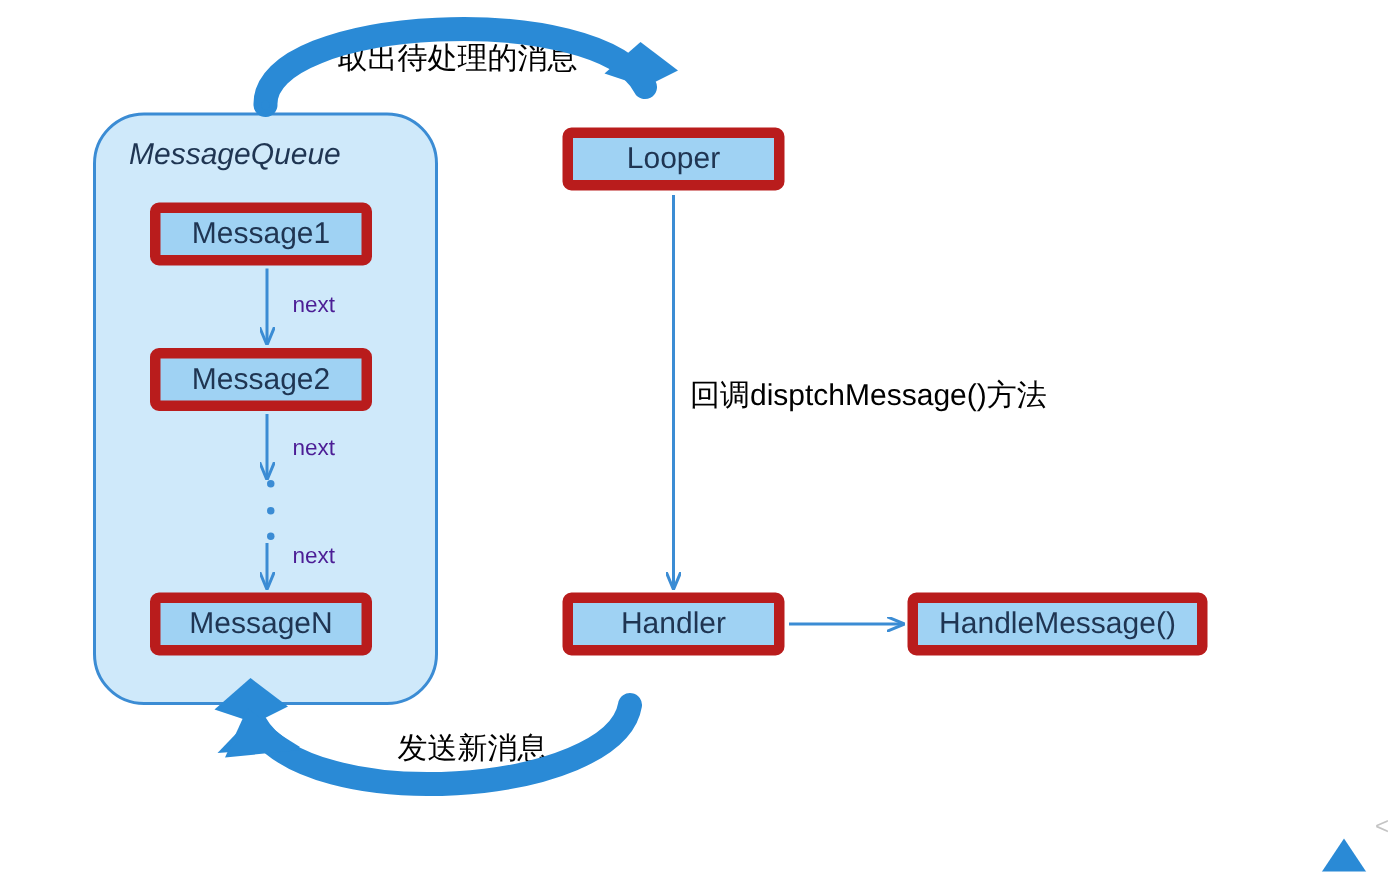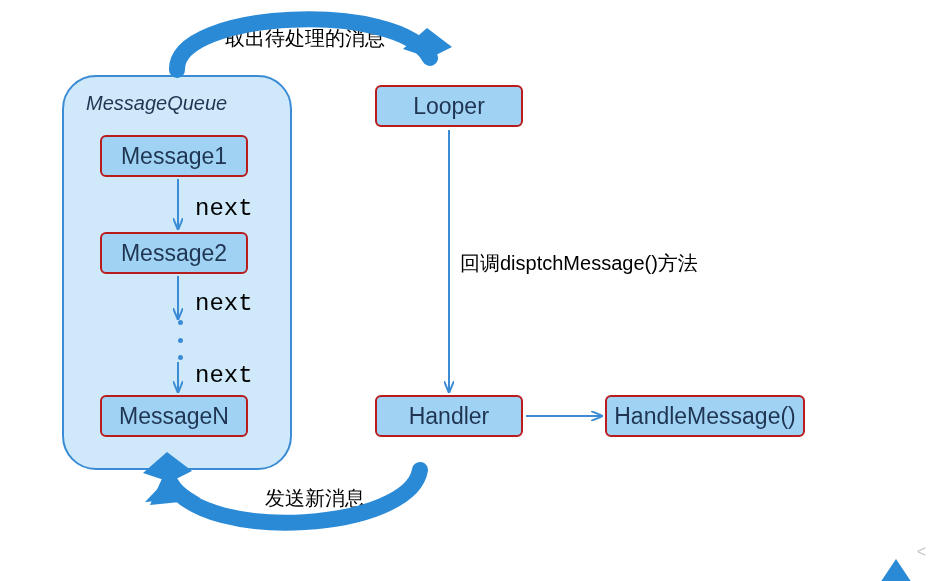--- a/index.html
+++ b/index.html
@@ -15,26 +15,26 @@
     overflow: hidden;
   }
   .canvas {
     position: relative;
     width: 928px;
     height: 581px;
   }
   .box {
     position: absolute;
     background: #9fd2f3;
-    border: 2px solid #b91c1c;
+    border: 7px solid #b91c1c;
     border-radius: 6px;
     display: flex;
     align-items: center;
     justify-content: center;
-    font-size: 23px;
+    font-size: 20px;
     color: #1f3552;
     box-sizing: border-box;
   }
   .queue {
     position: absolute;
     left: 62px;
     top: 75px;
     width: 230px;
     height: 395px;
     background: #cfe9fa;
@@ -51,23 +51,22 @@
     font-style: italic;
   }
   .msg-box {
     left: 100px;
     width: 148px;
     height: 42px;
   }
   .next-label {
     position: absolute;
     left: 195px;
-    font-size: 24px;
-    color: #000000;
-    font-family: Liberation Mono, monospace;
+    font-size: 15px;
+    color: #4c1d95;
   }
   .dots {
     position: absolute;
     left: 174px;
     top: 320px;
     width: 12px;
     height: 40px;
     display: flex;
     flex-direction: column;
     align-items: center;

